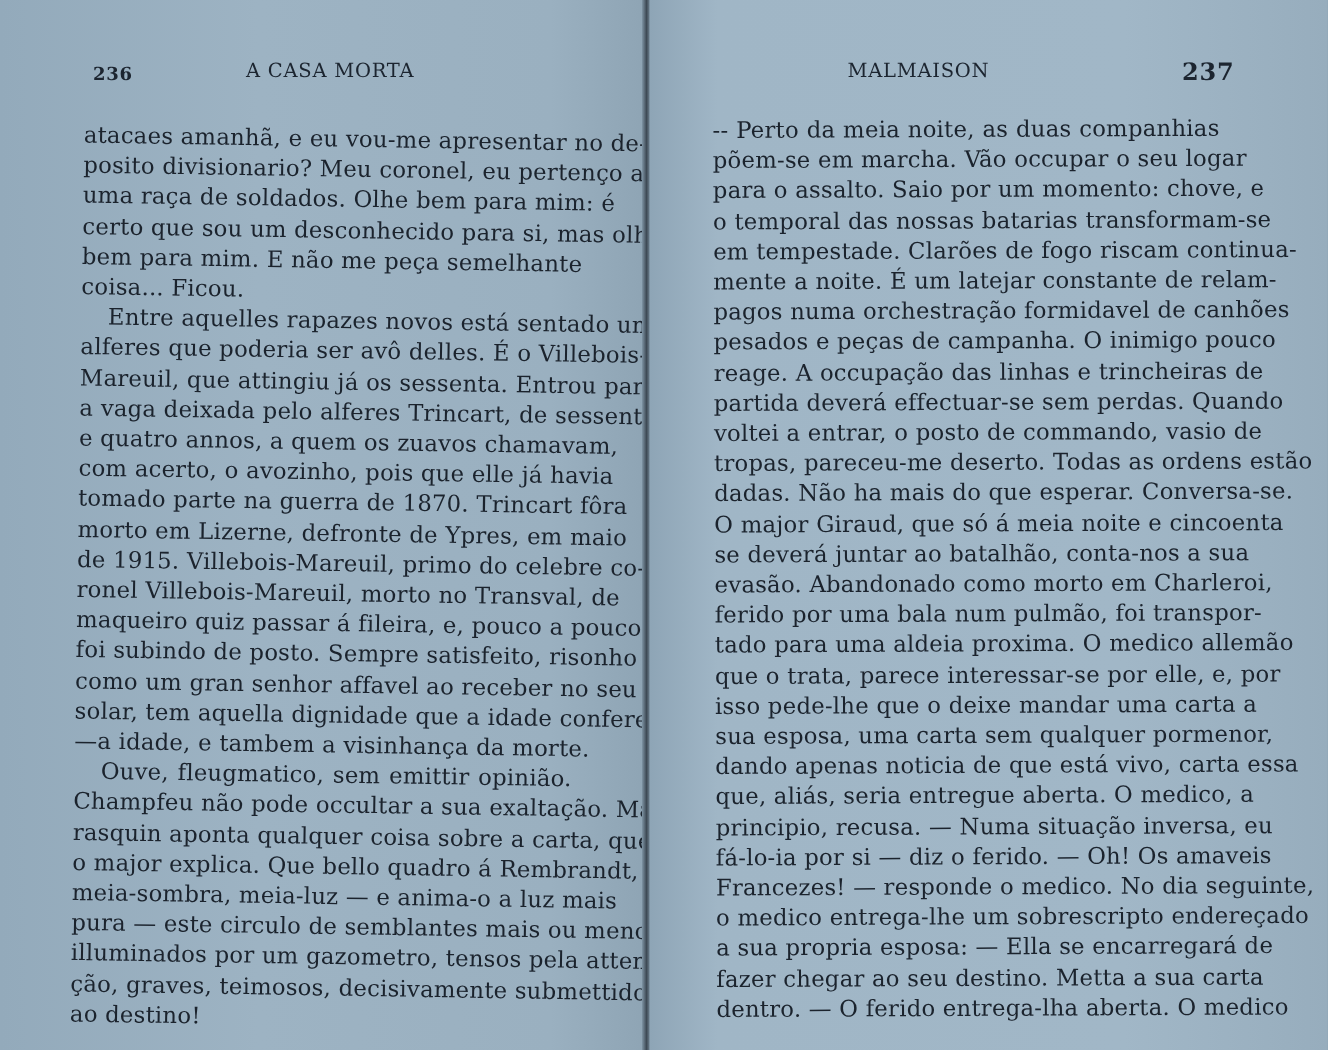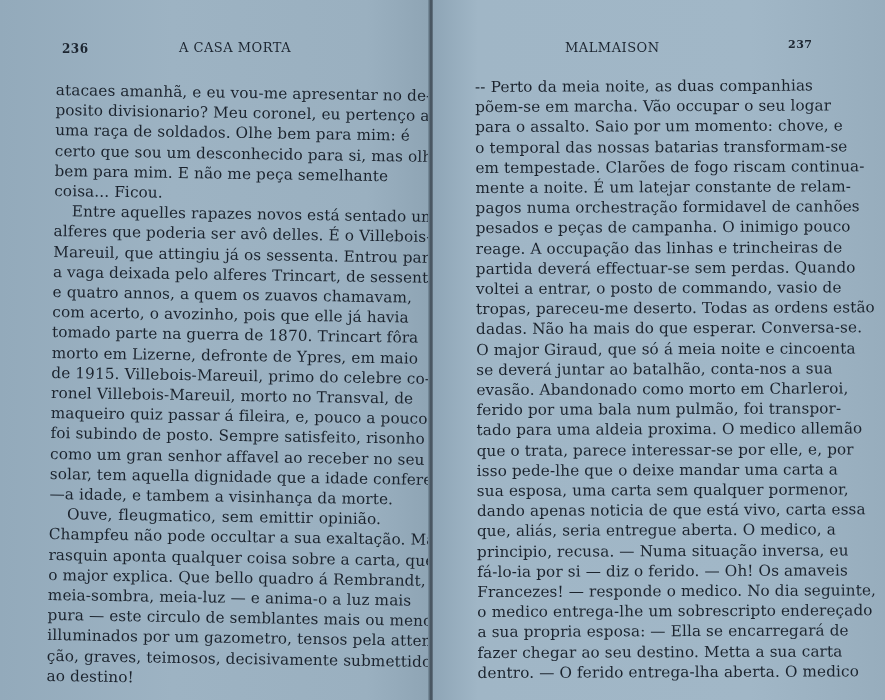--- a/index.html
+++ b/index.html
@@ -21,23 +21,23 @@
     background:linear-gradient(90deg,#8ea5b6 0%,#a0b6c6 10%,#a1b7c7 70%,#97adbd 100%);
   }
   .gutter {
     position:absolute; left:428px; top:0; width:6px; height:700px;
     background:linear-gradient(90deg,#7f95a5,#3e4a55 50%,#7f95a5);
   }
   .running-head {
     position:absolute; top:40px; font-size:13px; color:#1c2530; letter-spacing:0.5px;
   }
   .left .pnum { left:62px; font-weight:bold; font-size:12px; top:42px; }
-  .left .rtitle { left:179px; }
+  .left .rtitle { left:164px; }
   .right .rtitle { left:132px; }
-  .right .pnum { left:355px; font-weight:bold; font-size:11px; top:38px; }
+  .right .pnum { left:355px; font-weight:bold; font-size:16px; top:38px; }
   .text {
     position:absolute; color:#1b232d; font-size:15.2px; line-height:20.2px;
     letter-spacing:0.15px;
   }
   .left .text { left:56px; top:80px; width:332px; transform:rotate(0.9deg); transform-origin:left top; }
   .right .text { left:42px; top:77px; width:338px; transform:rotate(-0.25deg); transform-origin:left top; }
   .line { display:block; white-space:nowrap; text-align:justify; text-align-last:justify; }
   .line.last { text-align-last:left; }
   .line.indent { padding-left:18px; }
 </style>

